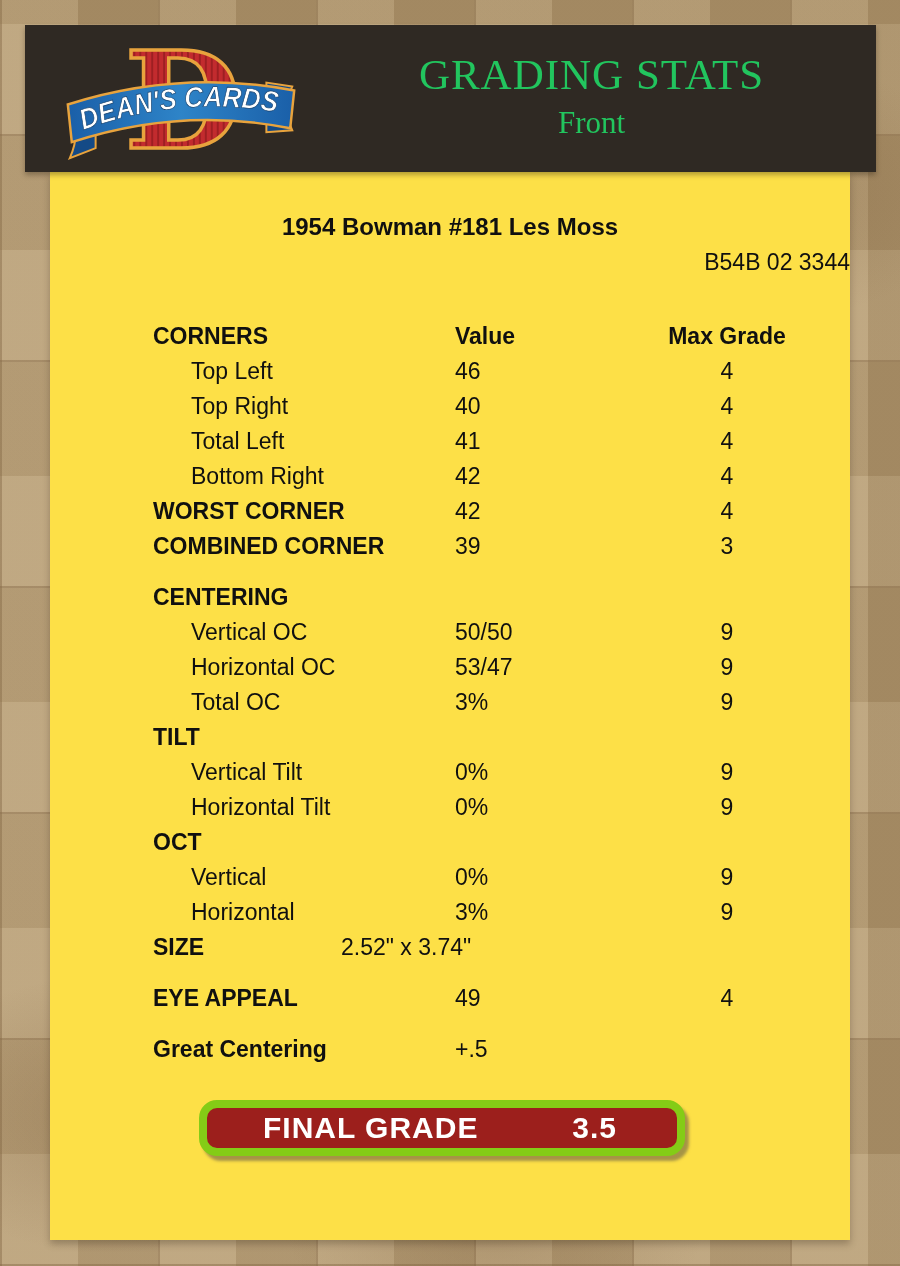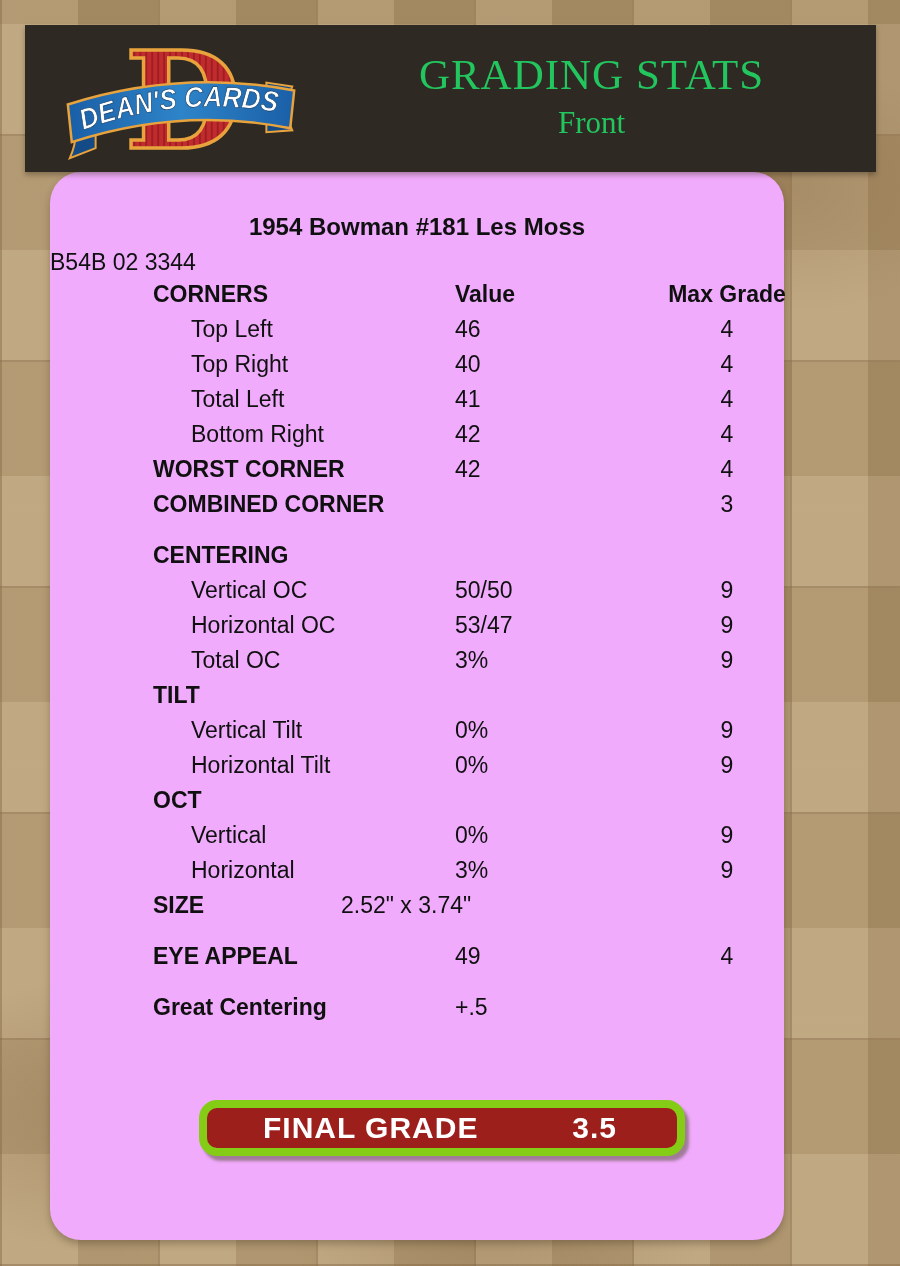--- a/index.html
+++ b/index.html
@@ -39,32 +39,31 @@
   .logo-wrap svg { width:100%; height:100%; display:block; }
   .header-titles {
     flex:1 1 auto; text-align:center; color:#22c55e;
     padding-right:8px; margin-top:-6px;font-family:Liberation Serif, serif;
   }
   .header-title { font-size:43px; letter-spacing:1px; line-height:1.15; font-weight:400; }
   .header-subtitle { font-size:31px; margin-top:6px; font-weight:400; }
 
   
   .panel {
-    position:absolute; left:50px; top:172px; width:734px; height:1068px;
-    background:#f0abfc;
+    position:absolute; left:50px; top:172px; width:800px; height:1068px;
+    background:#fde047;
     box-shadow:0 4px 7px rgba(50,38,20,0.30);
     z-index:2;
     color:#101010;
-    border-radius:31px;
   }
   .card-title { margin-top:41px; text-align:center; font-size:24px; font-weight:bold; }
-  .card-code  { margin-top:8px;  text-align:left; font-size:23px; }
-
-  
-  .stats-table { position:relative; }
+  .card-code  { margin-top:8px;  text-align:right; font-size:23px; }
+
+  
+  .stats-table { margin-top:42px; position:relative; }
   .trow { position:relative; height:35px; }
   .trow.gap { margin-top:16px; }
   .tlabel {
     position:absolute; left:103px; top:50%; transform:translateY(-50%);
     font-size:23px; white-space:nowrap;
   }
   .tlabel.indent { left:141px; }
   .tlabel.bold, .thead { font-weight:bold; }
   .tvalue {
     position:absolute; left:405px; width:200px; top:50%; transform:translateY(-50%);
@@ -156,20 +155,21 @@
           <span class="tvalue">42</span>
           <span class="tmax">4</span>
         </div>
         <div class="trow">
           <span class="tlabel bold">WORST CORNER</span>
           <span class="tvalue">42</span>
           <span class="tmax">4</span>
         </div>
         <div class="trow">
           <span class="tlabel bold">COMBINED CORNER</span>
+          <span class="tvalue">39</span>
           <span class="tmax">3</span>
         </div>
         <div class="trow gap">
           <span class="tlabel bold">CENTERING</span>
         </div>
         <div class="trow">
           <span class="tlabel indent">Vertical OC</span>
           <span class="tvalue">50/50</span>
           <span class="tmax">9</span>
         </div>

